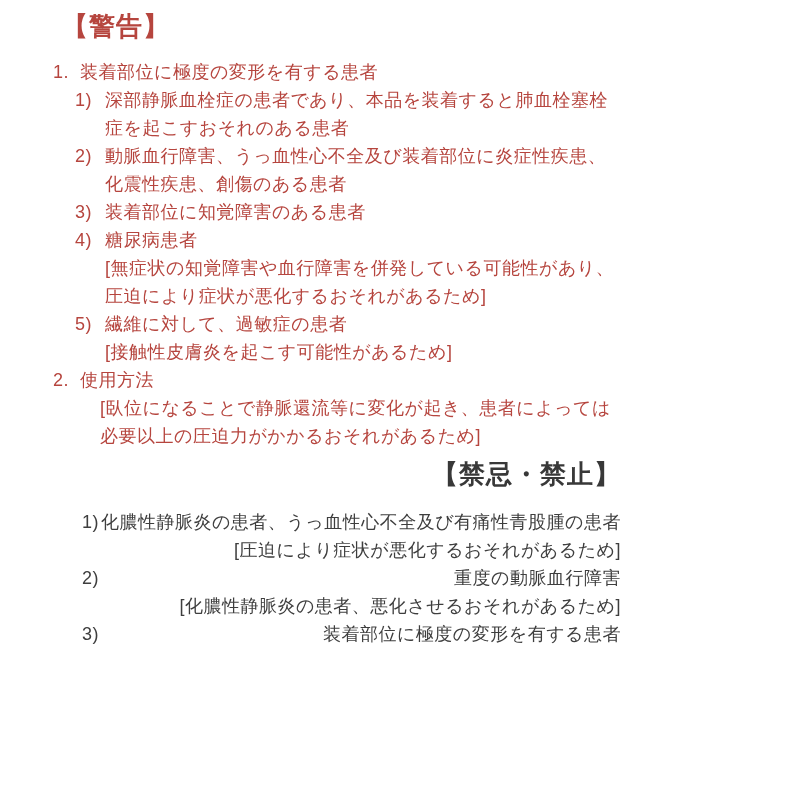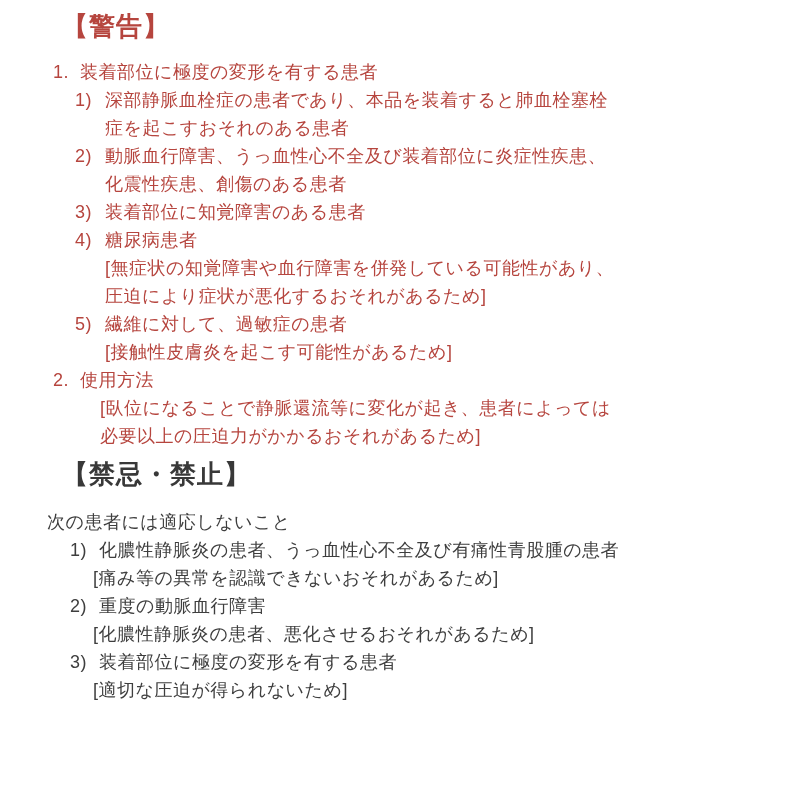--- a/index.html
+++ b/index.html
@@ -11,21 +11,21 @@
   .doc {
     box-sizing: border-box;
     width: 664px; height: 800px;
     padding: 10px 50px 8px 38px;
     font-size: 18px;
     line-height: 28px;
     letter-spacing: 0.5px;
     margin-left: 7px;
   }
   .sec-warning { color: #b6453e; }
-  .sec-contra  { color: #3e3e3e; }
+  .sec-contra  { color: #3e3e3e; text-align: right; }
   .sec-title {
     font-size: 26px;
     line-height: 32px;
     font-weight: bold;
     margin: 0 0 16px 17px;
     letter-spacing: 1px;
   }
   .sec-contra .sec-title { margin-top: 8px; margin-bottom: 18px; color: #383838; }
   .row { display: flex; align-items: flex-start; }
   .num { flex: none; }
@@ -89,34 +89,32 @@
 
     <div class="row l1">
       <span class="num">2.</span>
       <span class="txt">使用方法</span>
     </div>
     <div class="use-note">[臥位になることで静脈還流等に変化が起き、患者によっては必要以上の圧迫力がかかるおそれがあるため]</div>
   </section>
 
   <section class="sec-contra">
     <h1 class="sec-title">【禁忌・禁止】</h1>
-    <div class="lead">次の患者には適応しないこと</div>
 
     <div class="row l2b">
       <span class="num">1)</span>
       <span class="txt">化膿性静脈炎の患者、うっ血性心不全及び有痛性青股腫の患者</span>
     </div>
-    <div class="noteb">[痛み等の異常を認識できないおそれがあるため]</div>
+    <div class="noteb">[圧迫により症状が悪化するおそれがあるため]</div>
 
     <div class="row l2b">
       <span class="num">2)</span>
       <span class="txt">重度の動脈血行障害</span>
     </div>
     <div class="noteb">[化膿性静脈炎の患者、悪化させるおそれがあるため]</div>
 
     <div class="row l2b">
       <span class="num">3)</span>
       <span class="txt">装着部位に極度の変形を有する患者</span>
     </div>
-    <div class="noteb">[適切な圧迫が得られないため]</div>
   </section>
 
 </div>
 
 </body></html>

